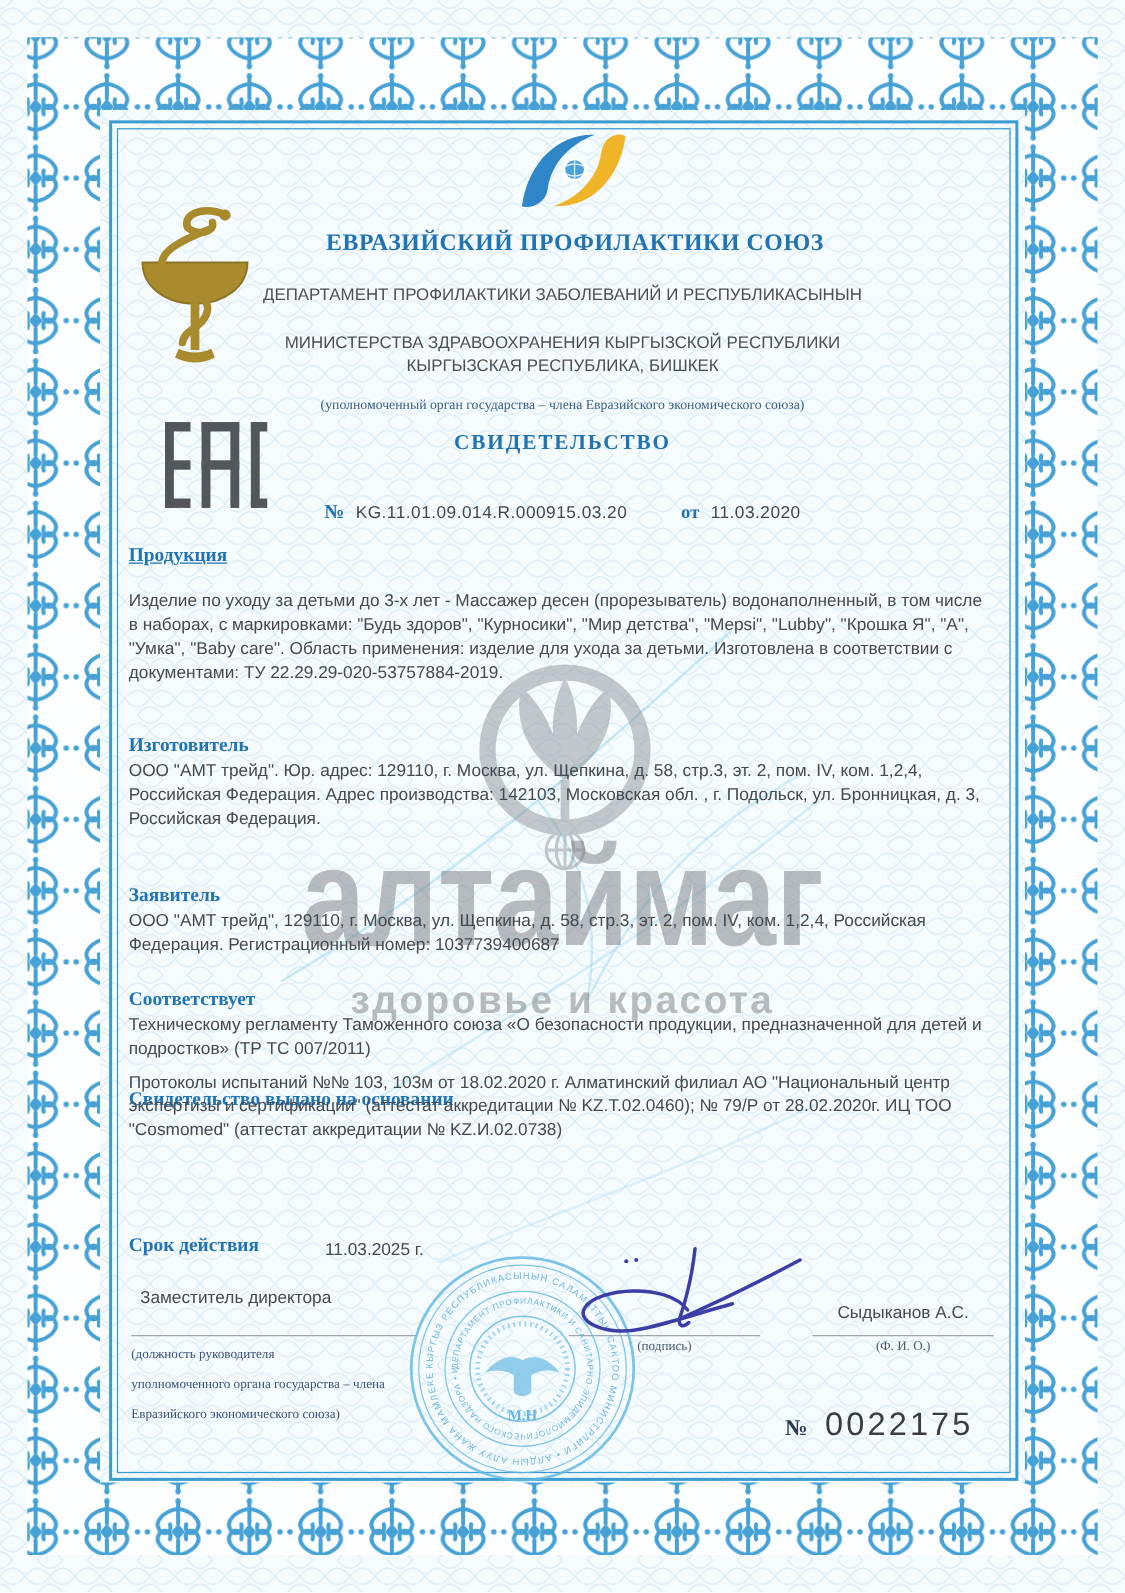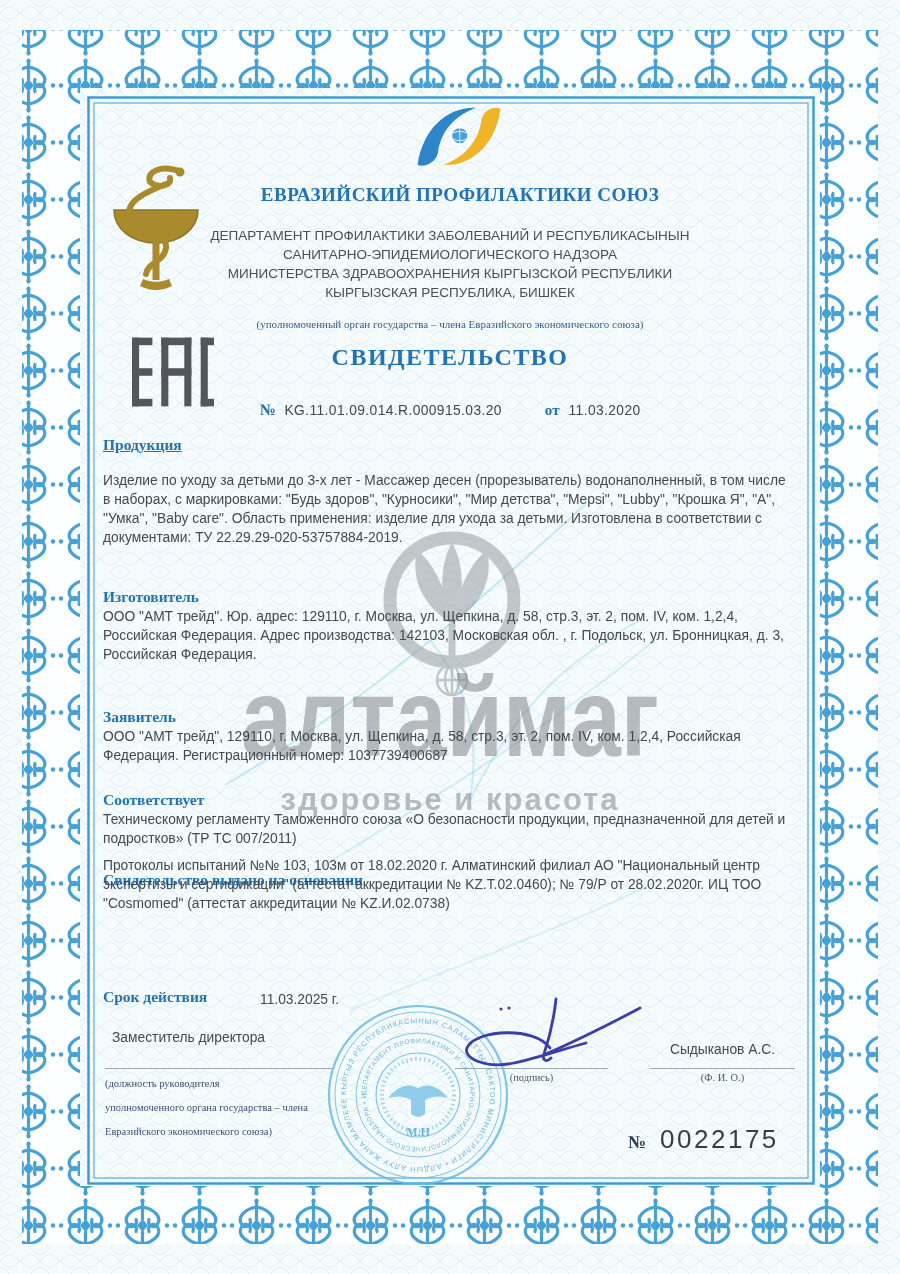--- a/index.html
+++ b/index.html
@@ -6,21 +6,21 @@
   #page{position:relative;width:900px;height:1274px;background:#f7fbfe;overflow:hidden;
         font-family:"Liberation Sans",sans-serif;color:#45494e;}
   .abs{position:absolute;}
   .centered{text-align:center;}
   .serif-head{font-family:"Liberation Serif",serif;font-weight:bold;color:#2173b4;}
   .sec-head{font-family:"Liberation Serif",serif;font-weight:bold;color:#2173b4;font-size:15.5px;}
   .body-text{font-size:13.8px;line-height:19px;color:#45494e;}
   .small-serif{font-family:"Liberation Serif",serif;font-size:10.5px;color:#3d517a;}
   .sig-line{border-top:1px solid #9fa8b0;height:0;}
   .union-title{font-size:19px;letter-spacing:.5px;}
-  .main-title1{font-size:24px;letter-spacing:1.5px;}
+  .main-title1{font-size:17px;letter-spacing:1.5px;}
   .main-title2{font-size:17px;letter-spacing:.3px;}
   .dept{font-size:13.5px;line-height:19px;color:#4b4f53;}
   .num-row{display:flex;align-items:baseline;justify-content:center;gap:9px;}
   .num-label{font-family:"Liberation Serif",serif;font-weight:bold;color:#2173b4;font-size:16px;}
   .num-value{font-size:13.8px;color:#43474c;letter-spacing:.4px;}
   .date-label{font-family:"Liberation Serif",serif;font-weight:bold;color:#2173b4;font-size:15px;margin-left:34px;}
   .wm-text{font-weight:bold;color:rgba(124,128,132,.52);}
   .layer{position:absolute;left:0;top:0;}
 </style>
 </head>
@@ -107,21 +107,20 @@
     </g>
     <g fill="none" stroke="#a98b2e" stroke-width="6" stroke-linecap="round">
       <path d="M75,10 C55,2 40,10 44,20 C52,27 66,24 64,16"></path>
       <path d="M60,22 C30,34 20,42 24,56 C28,72 62,68 60,86 C58,100 42,100 40,112"></path>
     </g>
     <circle cx="74" cy="10" r="4.5" fill="#a98b2e"></circle>
   </svg>
 
   <div class="abs serif-head union-title centered" style="left:120px;top:184px;width:680px;">ЕВРАЗИЙСКИЙ ПРОФИЛАКТИКИ СОЮЗ</div>
   <div class="abs dept centered" style="left:110px;top:226px;width:680px;">ДЕПАРТАМЕНТ ПРОФИЛАКТИКИ ЗАБОЛЕВАНИЙ И РЕСПУБЛИКАСЫНЫН</div>
-  <div class="abs dept centered" style="left:110px;top:245px;width:680px;">САНИТАРНО-ЭПИДЕМИОЛОГИЧЕСКОГО НАДЗОРА</div>
   <div class="abs dept centered" style="left:110px;top:264px;width:680px;">МИНИСТЕРСТВА ЗДРАВООХРАНЕНИЯ КЫРГЫЗСКОЙ РЕСПУБЛИКИ</div>
   <div class="abs dept centered" style="left:110px;top:283px;width:680px;">КЫРГЫЗСКАЯ РЕСПУБЛИКА, БИШКЕК</div>
 
   <div class="abs small-serif centered" style="left:110px;top:318px;width:680px;font-size:11px;color:#3a5f85;">(уполномоченный орган государства – члена Евразийского экономического союза)</div>
 
   <svg class="abs" style="left:132px;top:337px;" width="82" height="70" viewBox="0 0 185 155" aria-hidden="true">
     <g fill="#53575b">
       <rect x="0" y="0" width="16" height="155"></rect>
       <rect x="0" y="0" width="46" height="17"></rect>
       <rect x="0" y="69" width="46" height="17"></rect>

